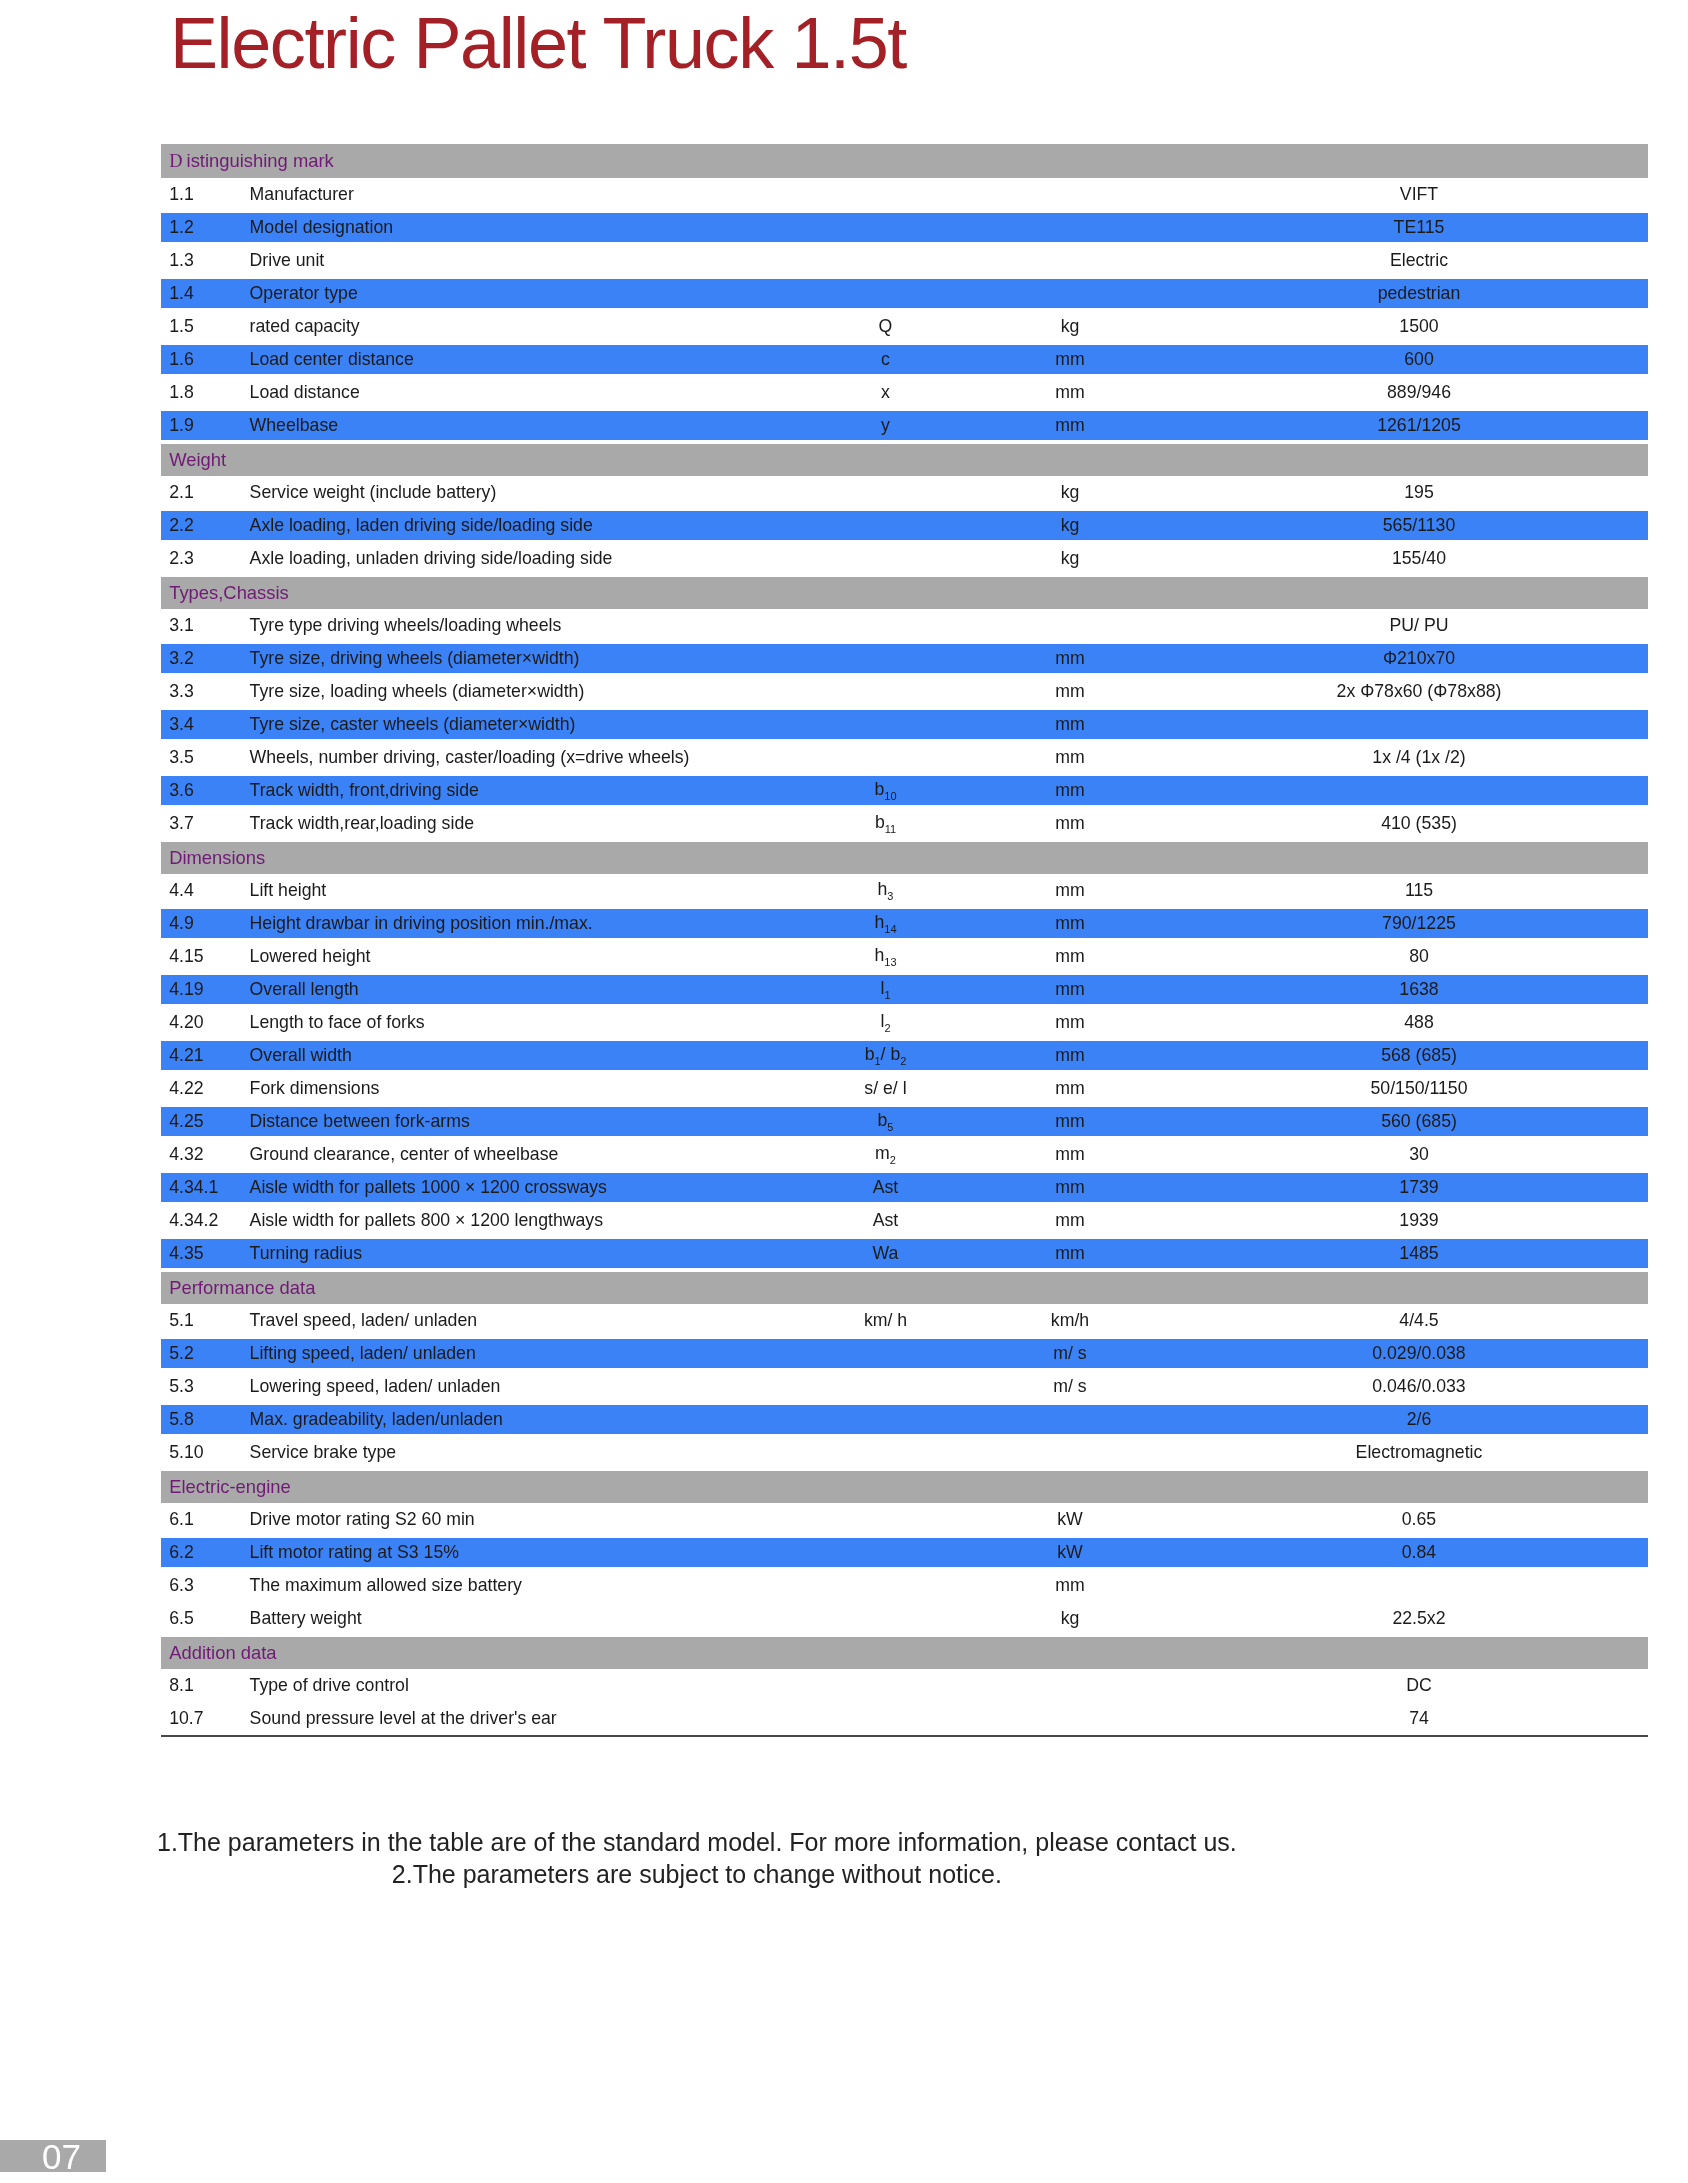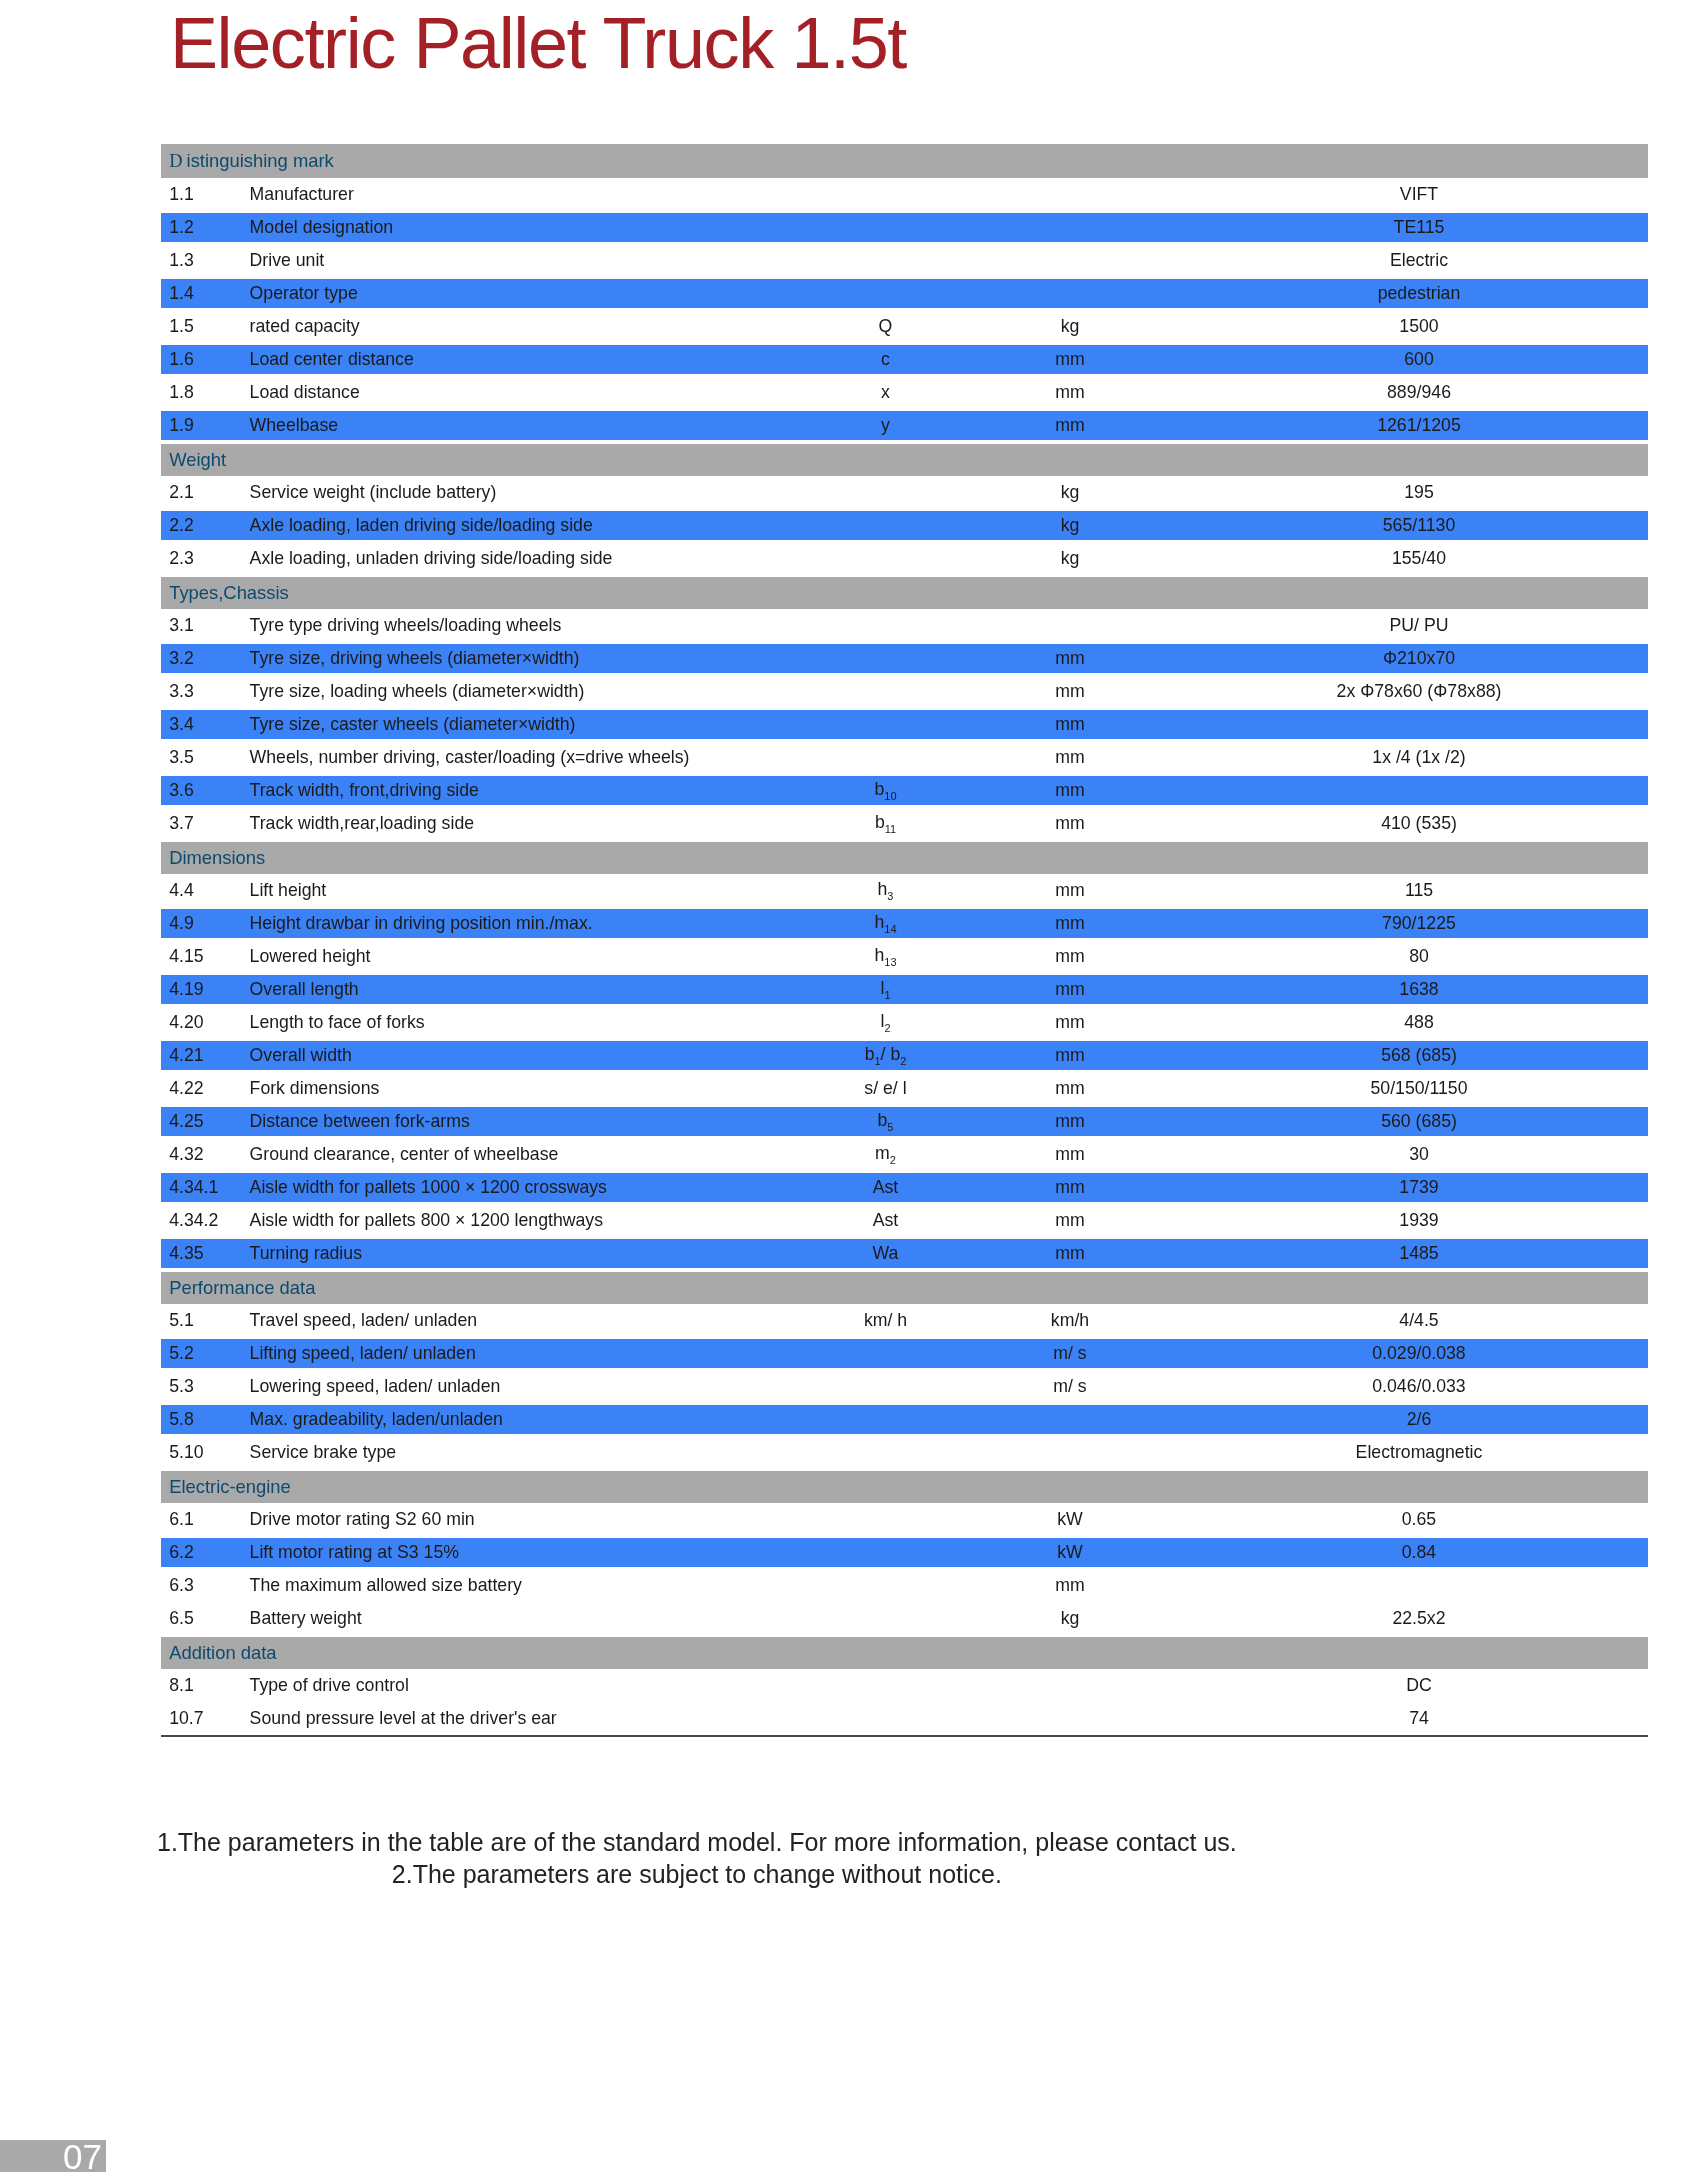--- a/index.html
+++ b/index.html
@@ -17,38 +17,38 @@
   }
   .spec-table {
     position: absolute; left: 161px; top: 144px; width: 1487px;
     border-bottom: 2.7px solid #474747;
   }
   .sec-header {
     height: 34px; background: #A9A9A9; display: flex; align-items: center;
     box-sizing: border-box; padding-left: 8.2px;
   }
   .sec-header:not(:first-child) { border-top: 2.7px solid #ffffff; }
-  .sec-title { color: #0c4a6e; font-size: 18.4px; }
+  .sec-title { color: #701a75; font-size: 18.4px; }
   .sec-title .serif { font-family: "Liberation Serif", "DejaVu Serif", serif; margin-right: 4.1px; }
   .row {
     height: 33px; display: flex; align-items: center;
     font-size: 17.7px; box-sizing: border-box; background: #ffffff;
   }
   .row.alt { background: #3b82f6; border-top: 2px solid #ffffff; border-bottom: 2px solid #ffffff; }
   .c-no    { width: 75px; padding-left: 8.2px; flex: none; }
   .c-label { flex: 1; padding-left: 5.4px; white-space: nowrap; overflow: hidden; }
   .c-symbol{ width: 129px; text-align: center; flex: none; }
   .c-unit  { width: 240px; text-align: center; flex: none; }
   .c-value { width: 458px; text-align: center; flex: none; white-space: nowrap; }
   sub { font-size: 0.62em; }
   .notes { position: absolute; left: 157px; top: 1826px; font-size: 25px; line-height: 32px; color: #222; text-align: center; }
   .page-tab {
     position: absolute; left: 0; top: 2140px; width: 106px; height: 32px;
     background: #A9A9A9; display: flex; align-items: center; justify-content: flex-end;
-    padding-right: 4px; box-sizing: border-box;
+    padding-right: 25px; box-sizing: border-box;
   }
   .page-num { color: #ffffff; font-size: 35px; line-height: 1; }
 </style>
 </head>
 <body>
 
 <div class="title">Electric Pallet Truck 1.5t</div>
 
 <div class="spec-table">
     <div class="sec-header">

